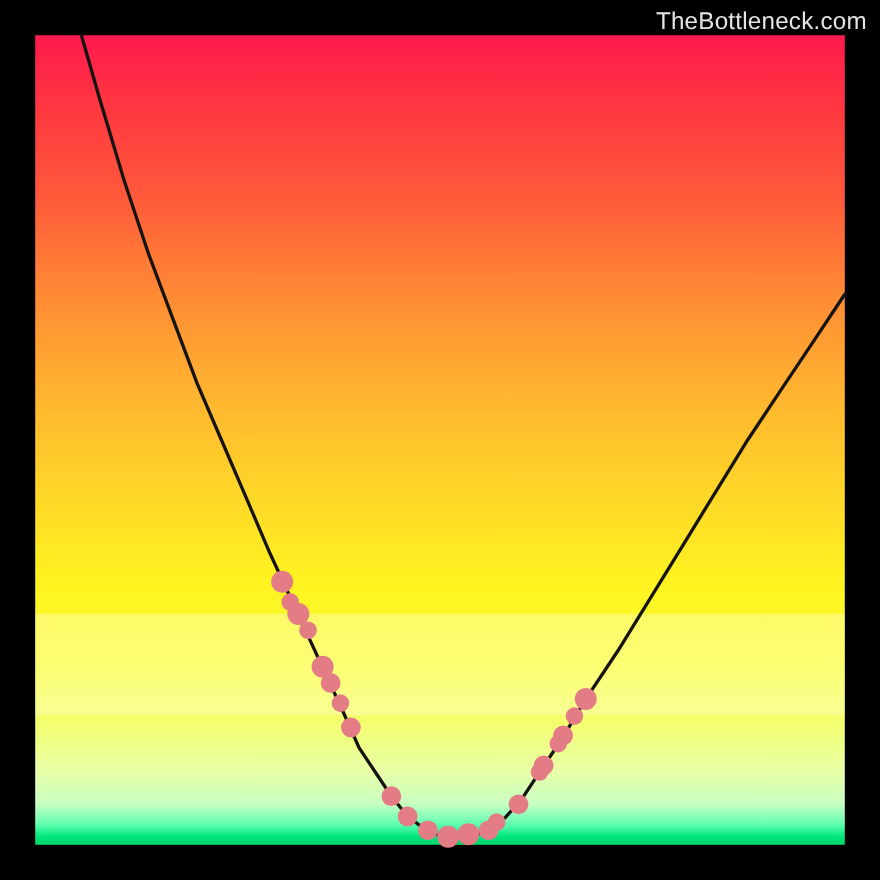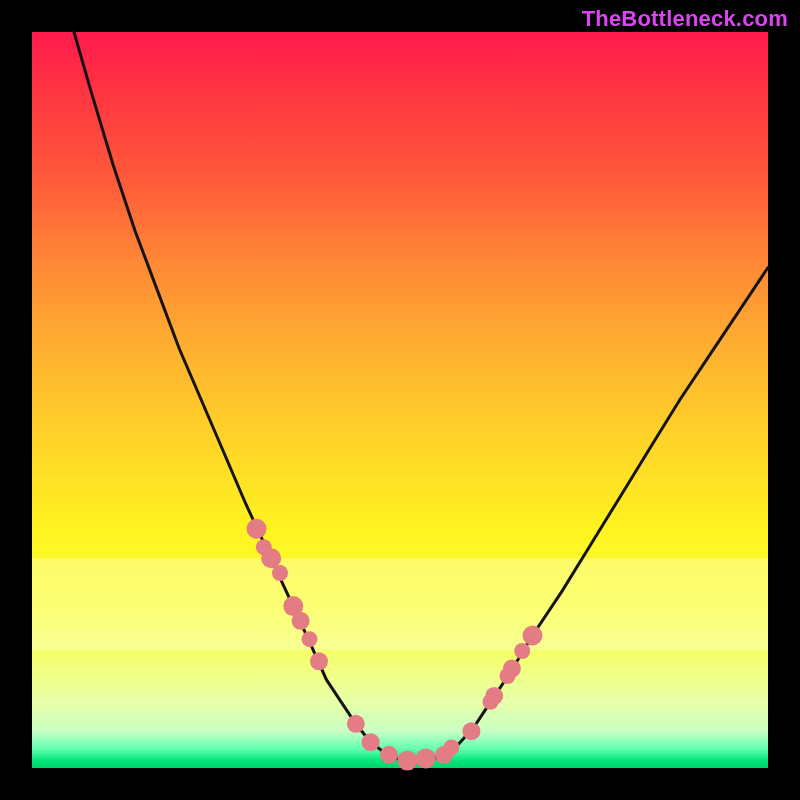--- a/index.html
+++ b/index.html
@@ -65,23 +65,23 @@
     stroke-width: 3;
     stroke-linecap: round;
   }
   .bead {
     fill: #e47c86;
   }
   #watermark {
     position: absolute;
     top: 6px;
     right: 12px;
-    color: #d946ef;
+    color: #e5e5e5;
     font-size: 22px;
-    font-weight: 700;
+    font-weight: 400;
     letter-spacing: 0.2px;
   }
 </style>
 </head>
 <body>
 
 <div id="stage">
   <div id="watermark">TheBottleneck.com</div>
 
   <div id="plot-area">

